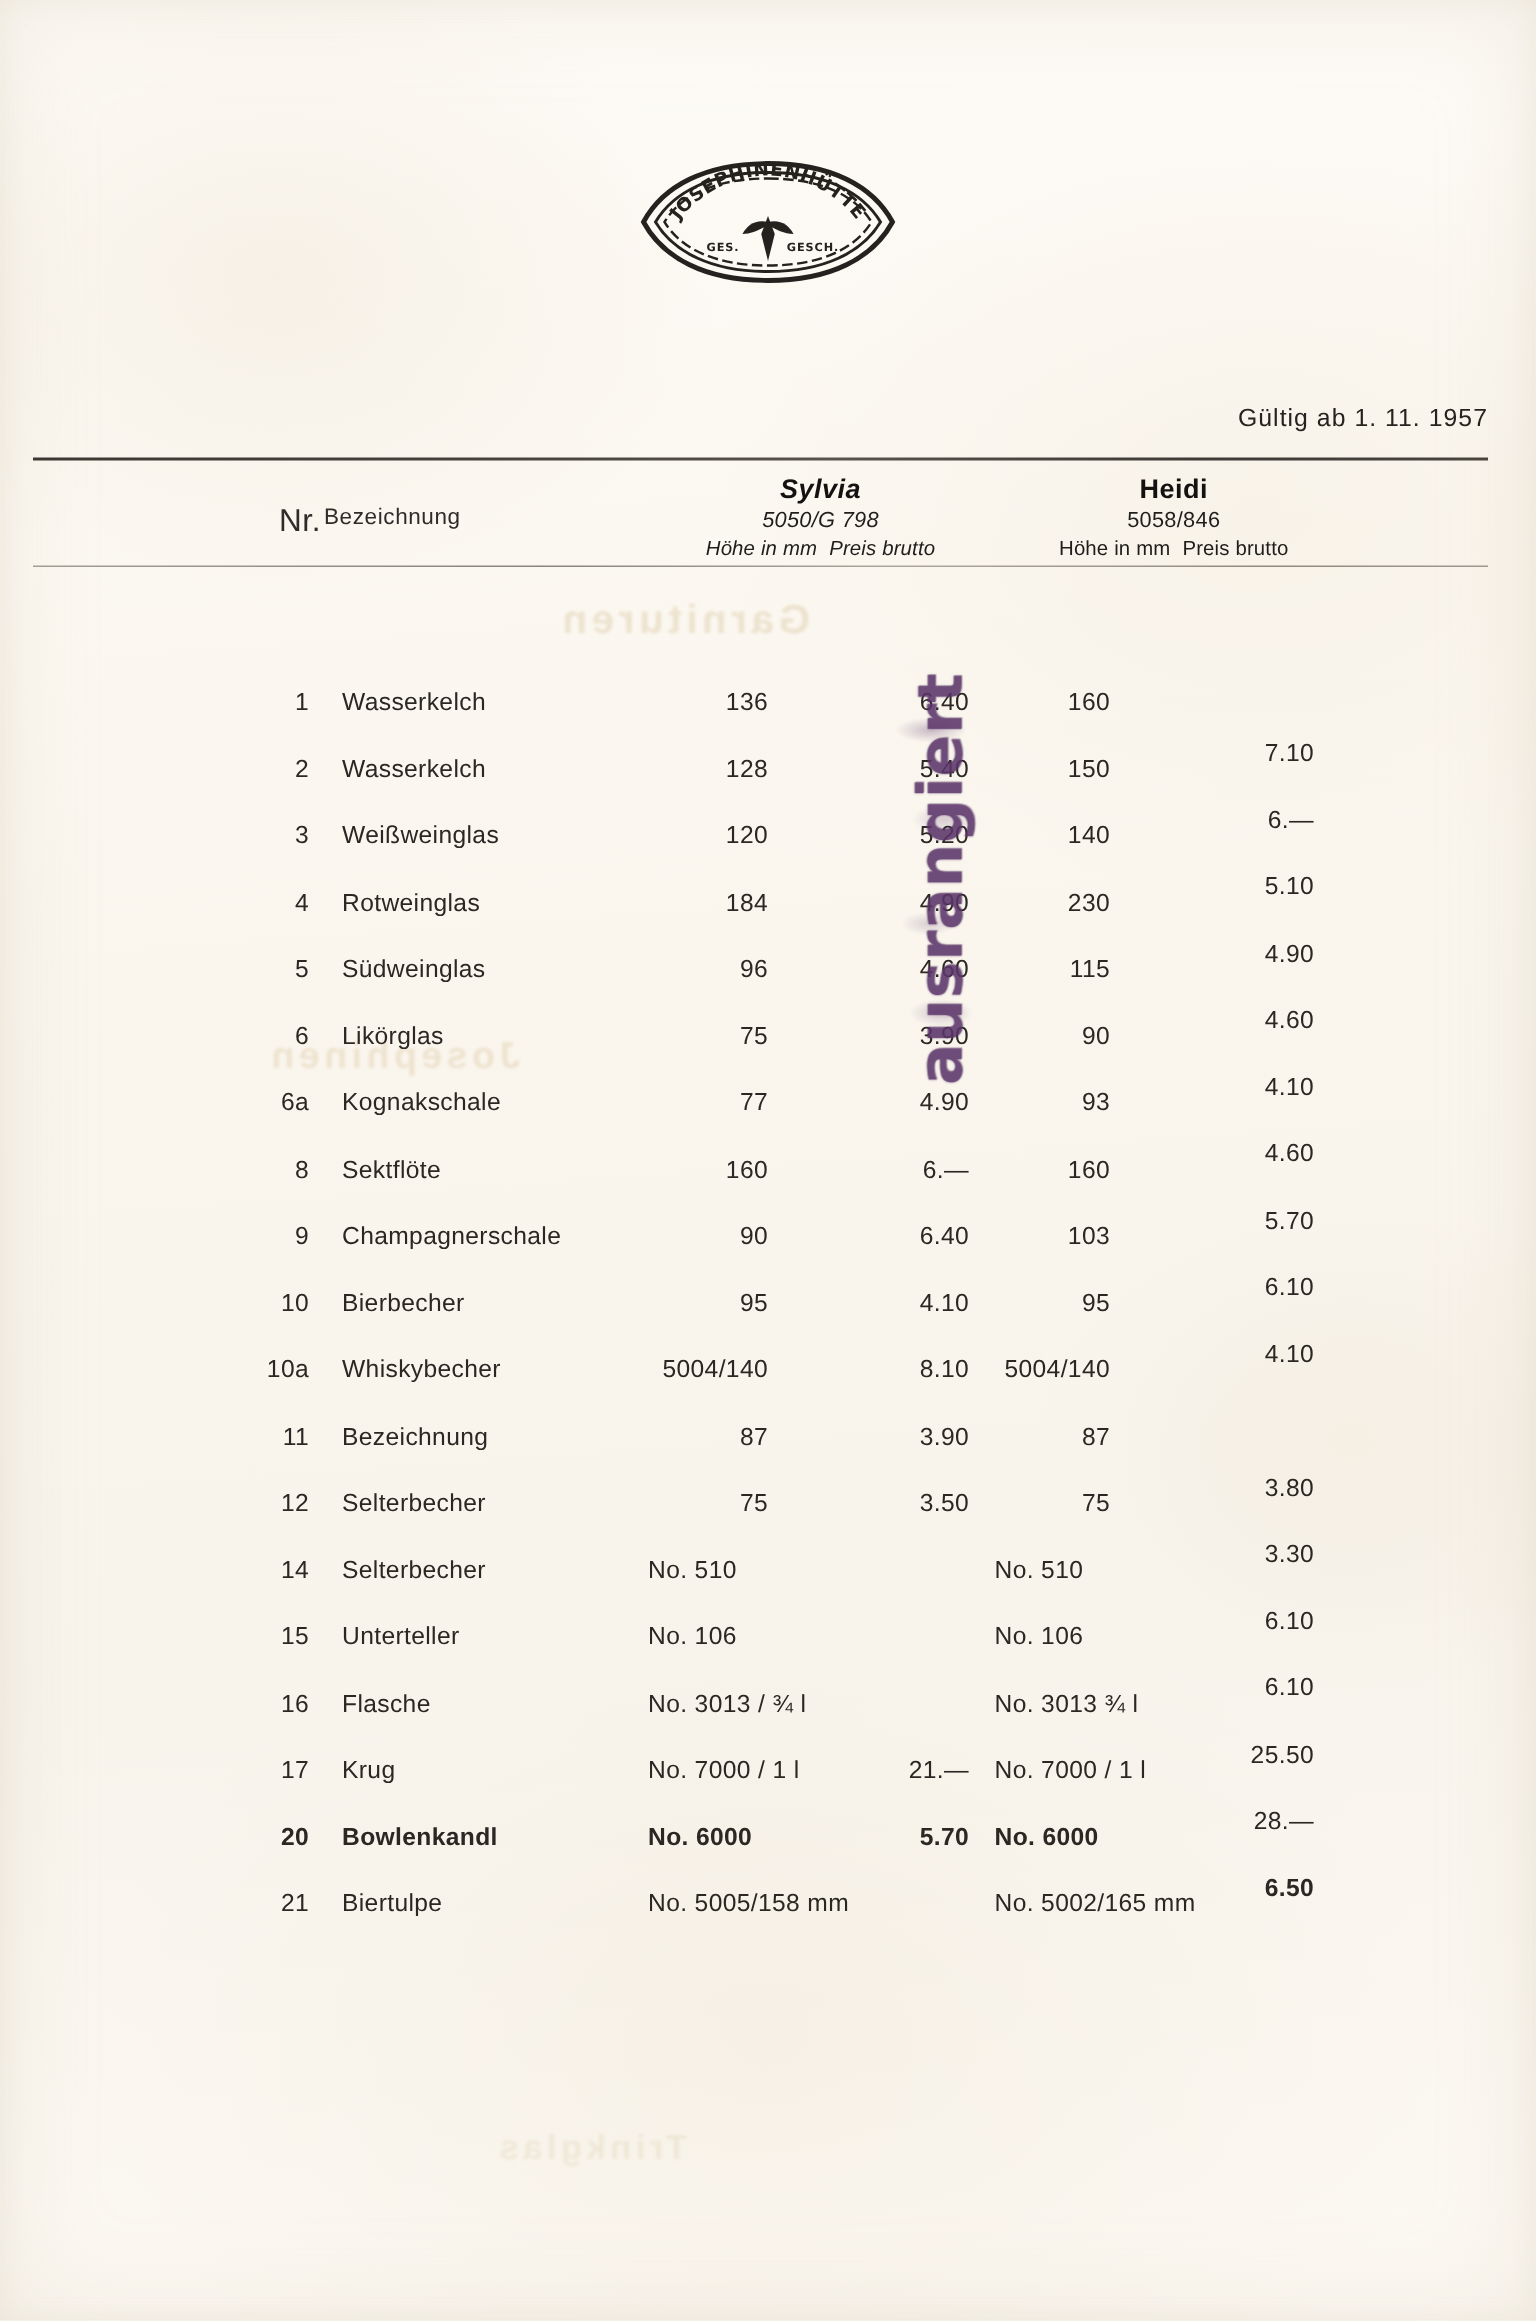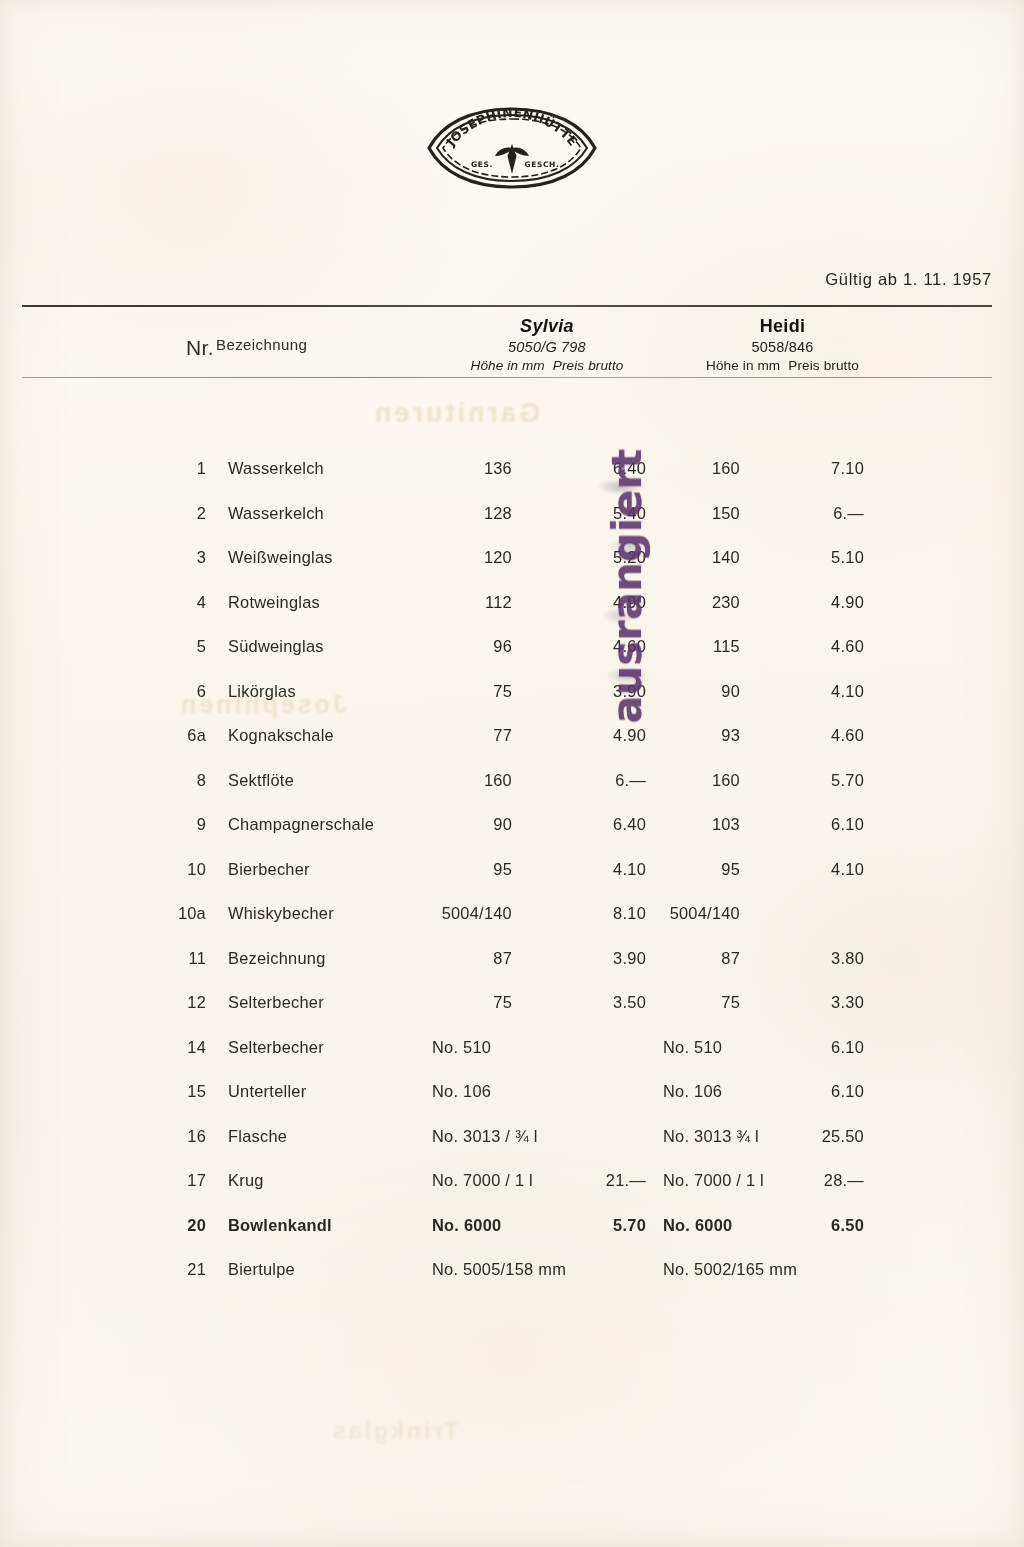--- a/index.html
+++ b/index.html
@@ -71,21 +71,21 @@
 
   
   .rows{position:absolute;left:0;top:0;width:1024px;}
   .row{position:absolute;left:0;width:1024px;height:30px;}
   .c{position:absolute;font-size:16.4px;letter-spacing:.25px;color:#2b2824;white-space:nowrap;}
   .c-nr{right:818px;text-align:right;}           
   .c-name{left:228px;text-align:left;}
   .c-sy-h{right:512px;}          
   .c-sy-p{right:378px;text-align:right;}          
   .c-he-h{right:284px;text-align:right;}          
-  .c-he-p{right:160px;}          
+  .c-he-p{right:148px;margin-top:34px;}          
   
   .c-sy-wide{left:432px;text-align:left;right:auto;}
   .c-he-wide{left:663px;text-align:left;right:auto;}
 
   
   .stamp{
     position:absolute;left:584px;top:452px;
     width:86px;height:268px;
     z-index:9;pointer-events:none;
   }
@@ -213,21 +213,21 @@
         <div class="c c-nr">3</div>
         <div class="c c-name">Weißweinglas</div>
         <div class="c c-sy-h">120</div>
         <div class="c c-sy-p">5.20</div>
         <div class="c c-he-h">140</div>
         <div class="c c-he-p">5.10</div>
       </div>
       <div class="row" style="top: 592.5px;">
         <div class="c c-nr">4</div>
         <div class="c c-name">Rotweinglas</div>
-        <div class="c c-sy-h">112</div>
+        <div class="c c-sy-h">184</div>
         <div class="c c-sy-p">4.90</div>
         <div class="c c-he-h">230</div>
         <div class="c c-he-p">4.90</div>
       </div>
       <div class="row" style="top: 637px;">
         <div class="c c-nr">5</div>
         <div class="c c-name">Südweinglas</div>
         <div class="c c-sy-h">96</div>
         <div class="c c-sy-p">4.60</div>
         <div class="c c-he-h">115</div>

